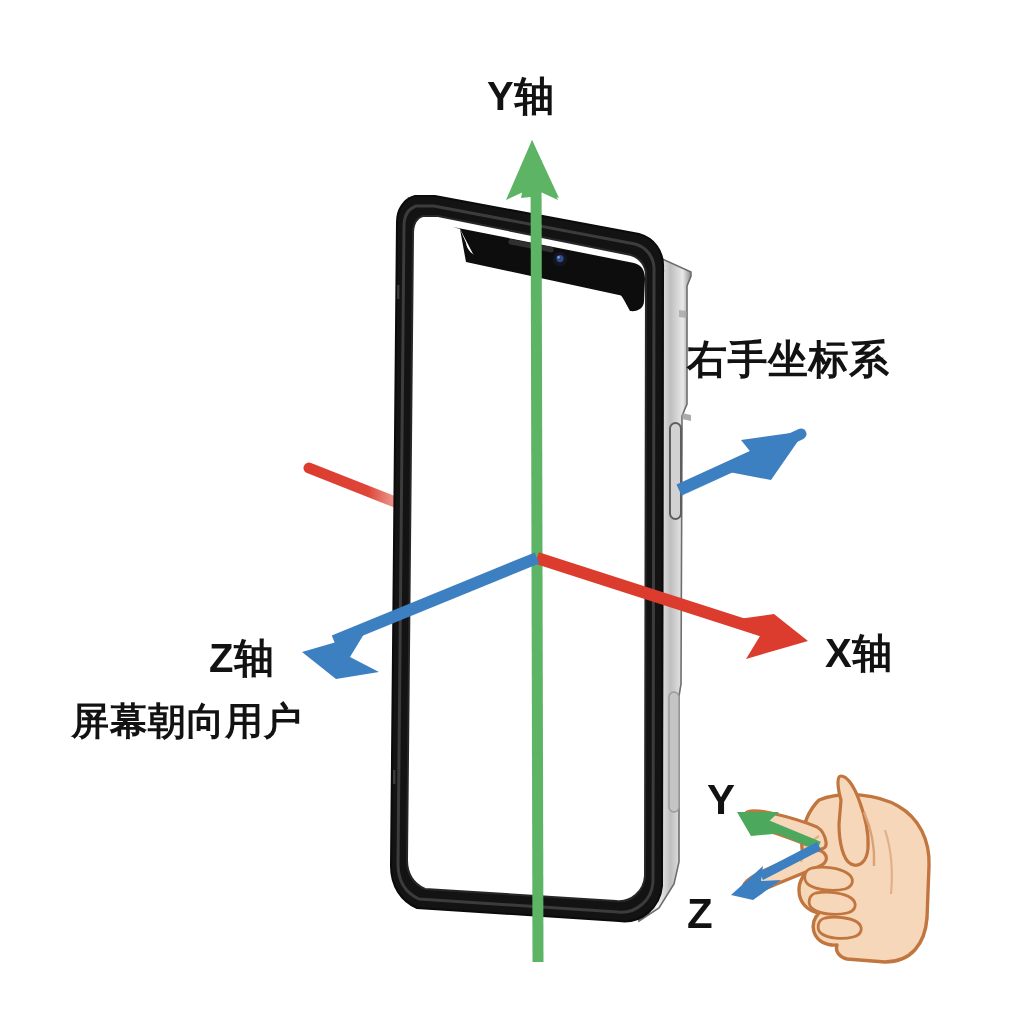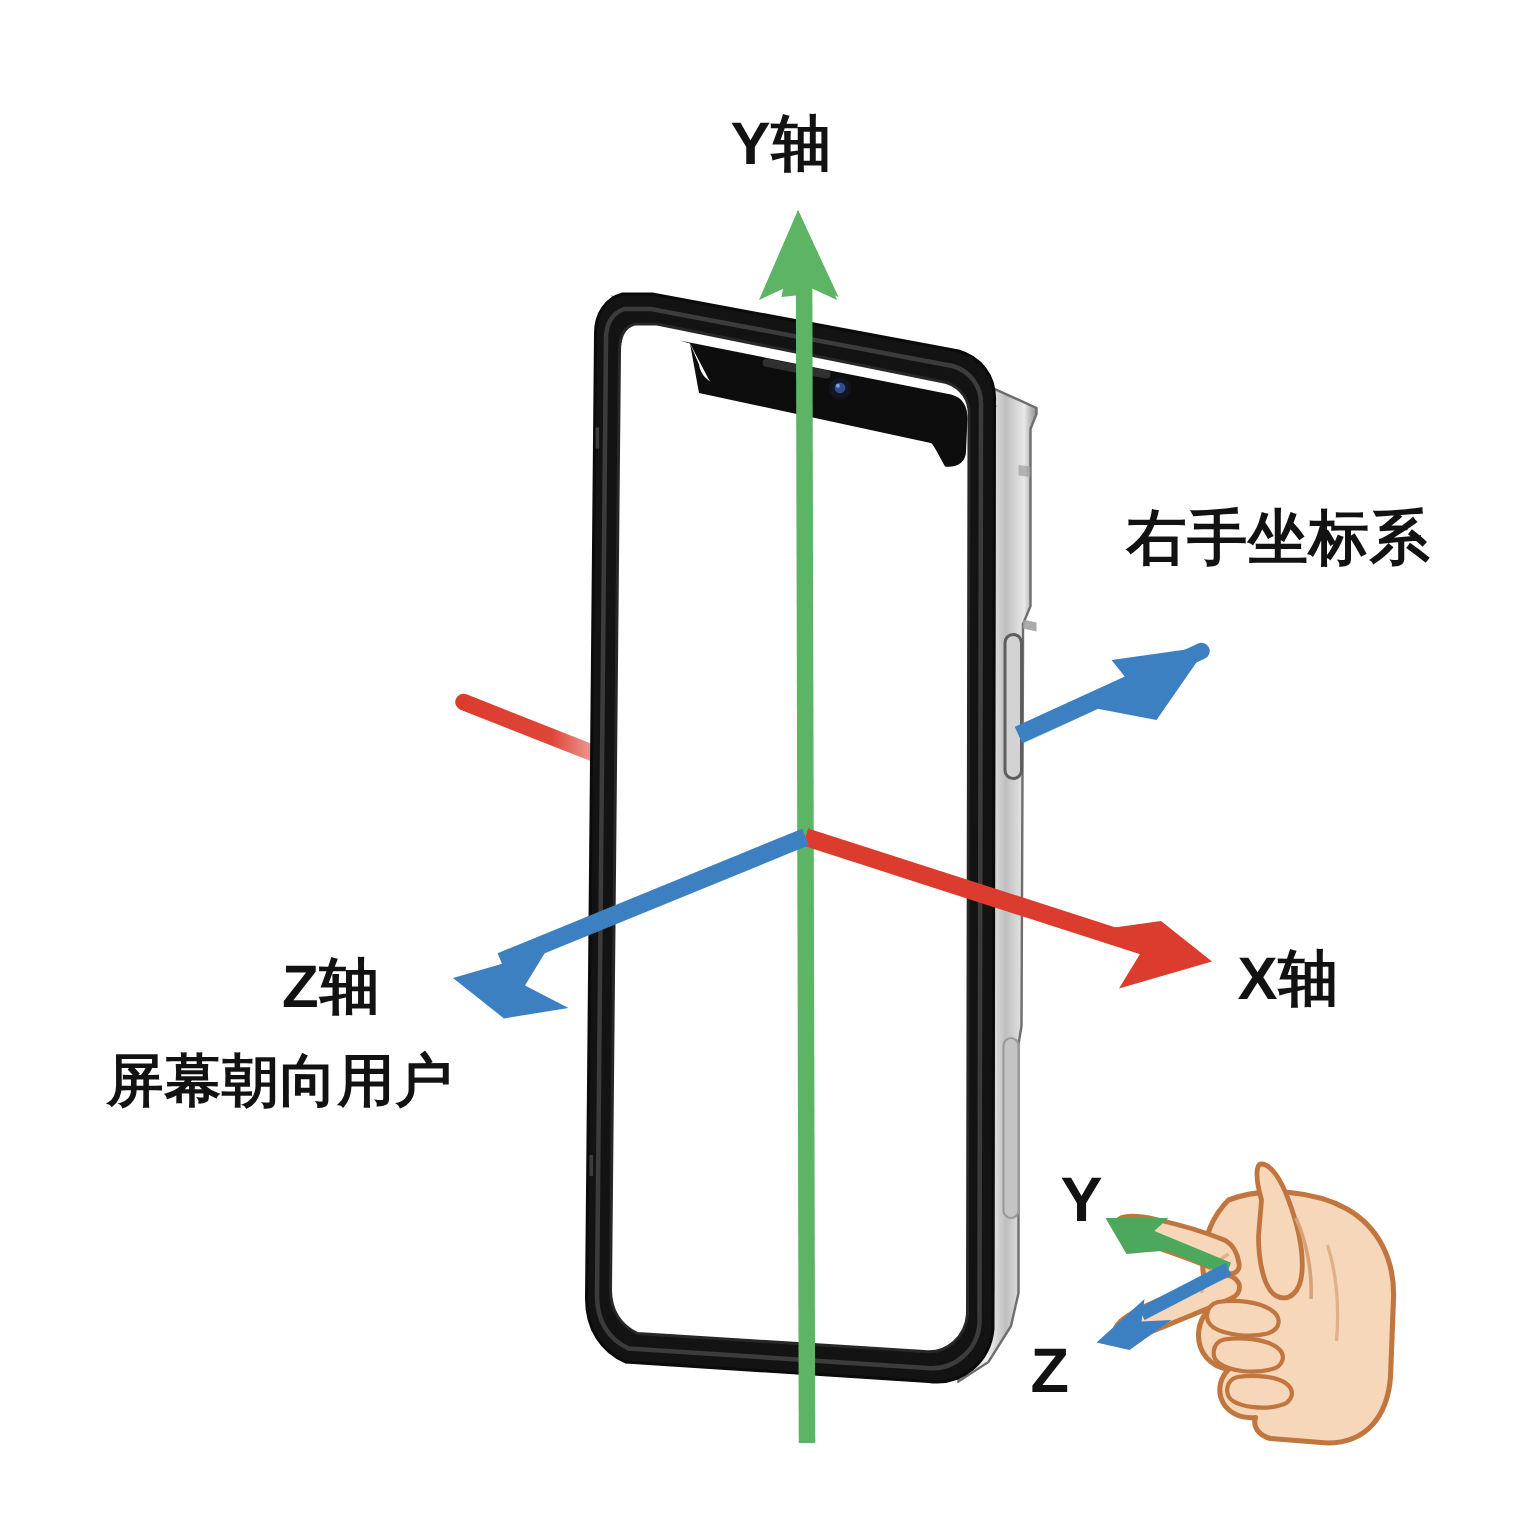--- a/index.html
+++ b/index.html
@@ -37,24 +37,24 @@
     letter-spacing: 0.5px;
     -webkit-font-smoothing: antialiased;
   }
   .lbl-axis { font-size: 40px; }
   .lbl-desc { font-size: 38px; }
   .lbl-title { font-size: 40px; }
   .lbl-hand { font-size: 42px; font-weight: bold; }
 
   #lbl-y-axis      { left: 468px; top: 74px; }
   #lbl-y-desc      { left: 558px; top: 140px; }
-  #lbl-title-rhs   { left: 732px; top: 337px; }
+  #lbl-title-rhs   { left: 668px; top: 337px; }
   #lbl-x-axis      { left: 806px; top: 631px; }
   #lbl-x-desc      { left: 776px; top: 700px; }
-  #lbl-z-axis      { left: 169px; top: 636px; }
+  #lbl-z-axis      { left: 190px; top: 636px; }
   #lbl-z-desc      { left: 52px; top: 700px; }
   #lbl-hand-y      { left: 688px; top: 776px; }
   #lbl-hand-z      { left: 668px; top: 890px; }
 </style>
 </head>
 <body>
 
 <div id="stage">
 
   <svg class="layer" viewBox="0 0 1024 1024">

